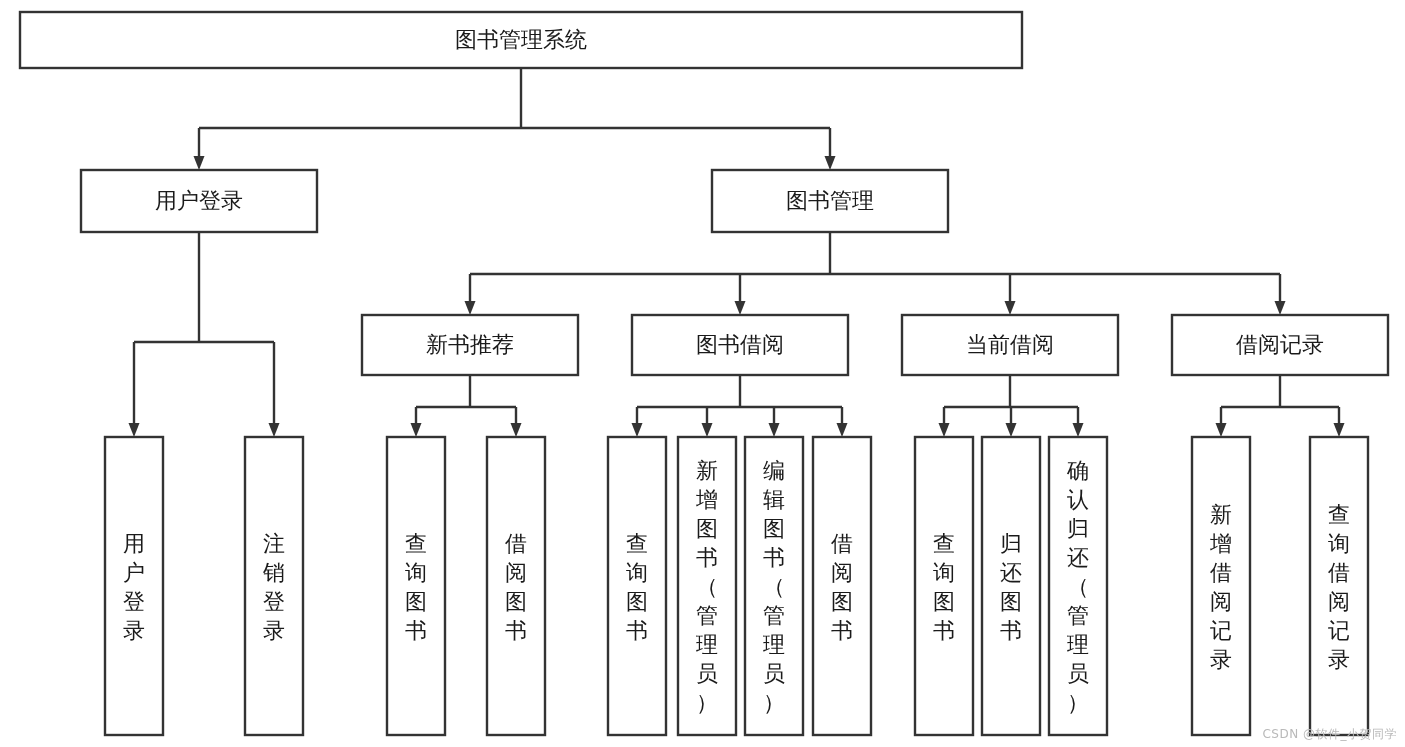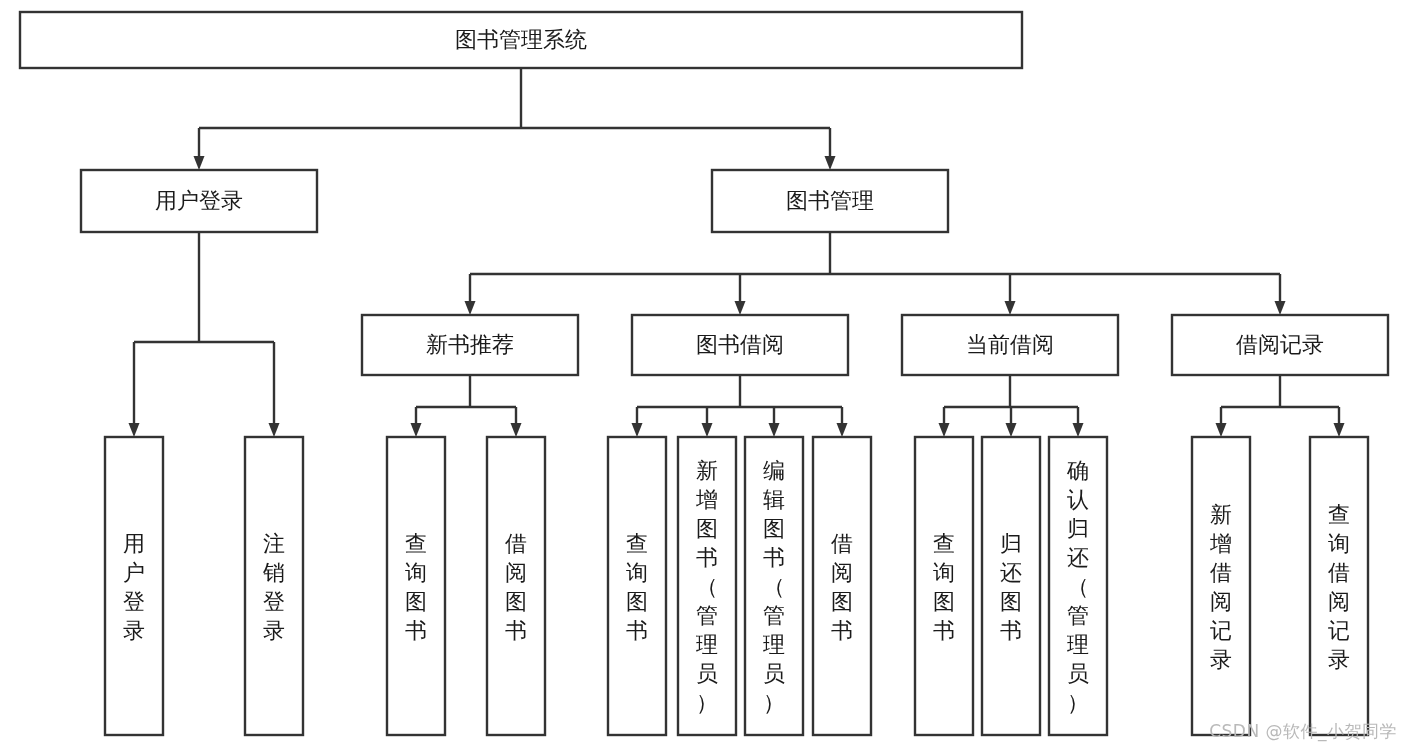--- a/index.html
+++ b/index.html
@@ -53,21 +53,21 @@
   }
   .edge-arrow {
     fill: #333333;
     stroke: none;
   }
   .watermark {
     position: absolute;
     right: 8px;
     bottom: 4px;
     color: #b9b9b9;
-    font-size: 17px;
+    font-size: 12px;
     font-family: "DejaVu Sans", "Liberation Sans", sans-serif;
     white-space: nowrap;
     letter-spacing: 0.5px;
     pointer-events: none;
   }
 </style>
 </head>
 <body>
 
 <div id="diagram-root">

